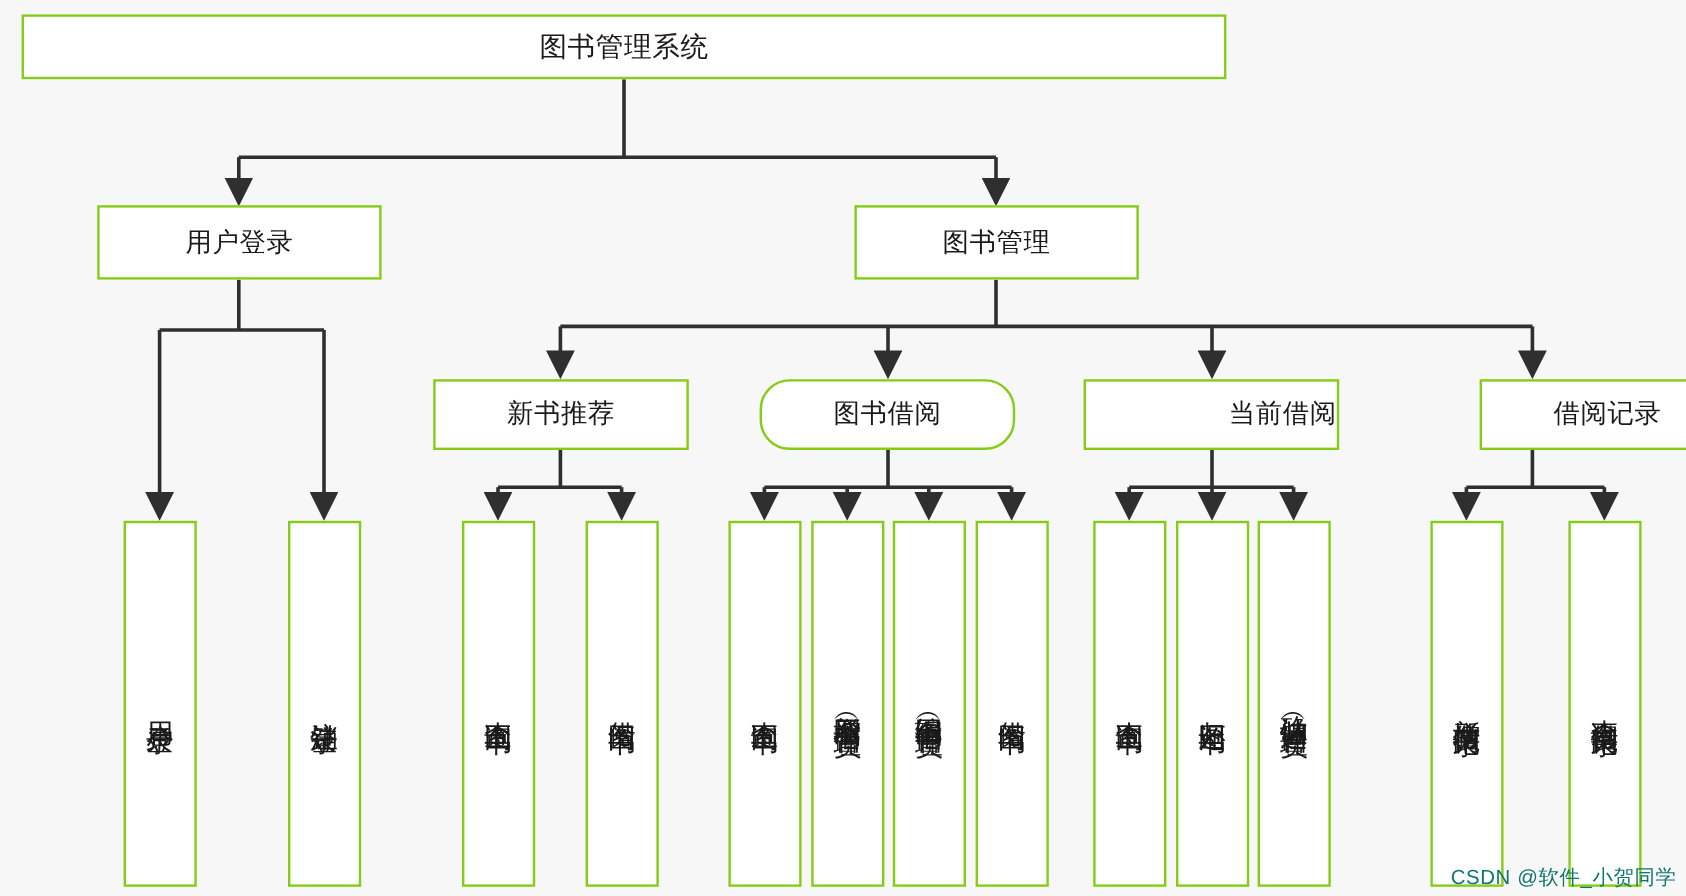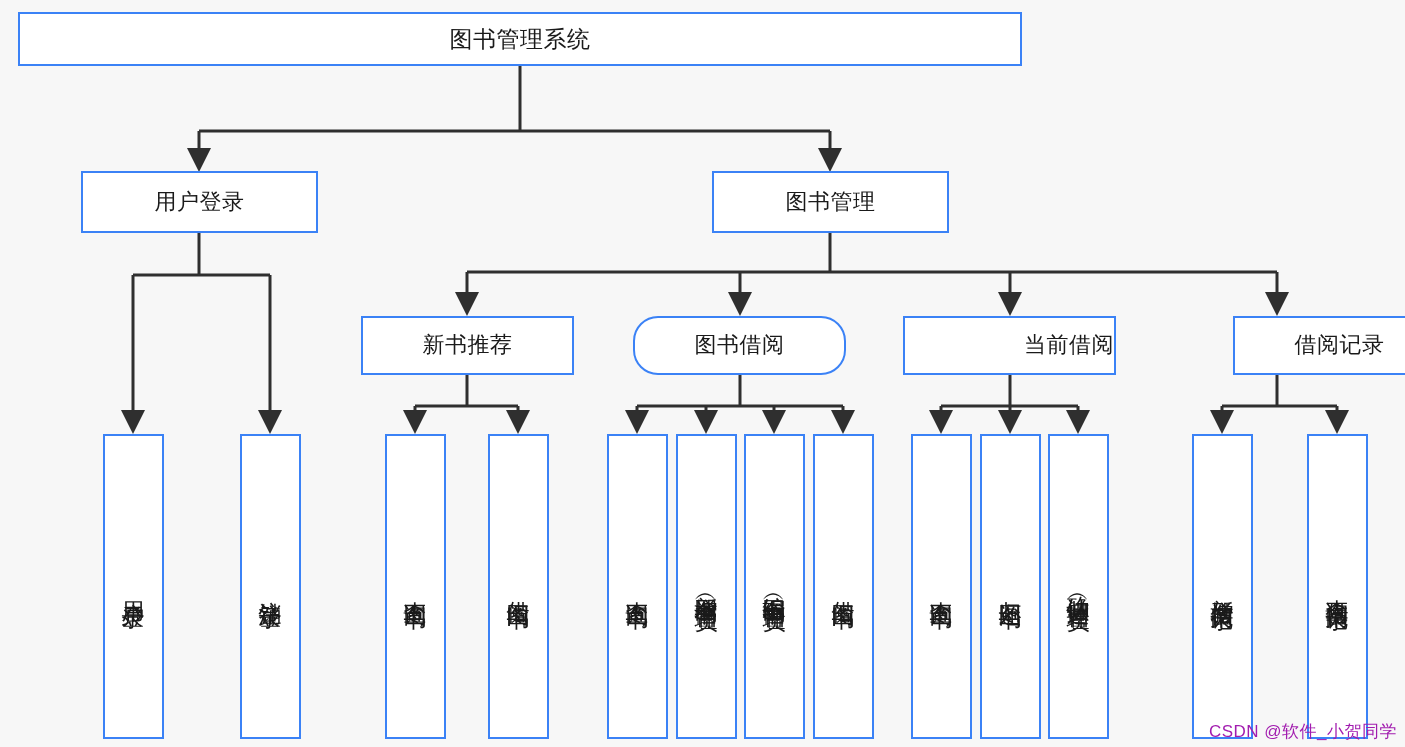--- a/index.html
+++ b/index.html
@@ -23,21 +23,21 @@
     left: 0;
     top: 0;
     width: 1405px;
     height: 747px;
     pointer-events: none;
   }
   .node {
     position: absolute;
     box-sizing: border-box;
     background: #ffffff;
-    border: 2px solid #3b82f6;
+    border: 2px solid #84cc16;
     display: flex;
     align-items: center;
     justify-content: center;
     z-index: 2;
   }
   .node-label {
     color: #1a1a1a;
     text-align: center;
     line-height: 1.22;
     letter-spacing: 0.5px;
@@ -58,21 +58,21 @@
     font-size: 23px;
     line-height: 1.05;
     letter-spacing: 2px;
     white-space: nowrap;
   }
   #watermark {
     position: absolute;
     right: 8px;
     bottom: 4px;
     font-size: 17px;
-    color: #a21caf;
+    color: #0f766e;
     z-index: 5;
     white-space: nowrap;
     letter-spacing: 0.5px;
   }
 </style>
 </head>
 <body>
 
 <div id="diagram-canvas">
 

